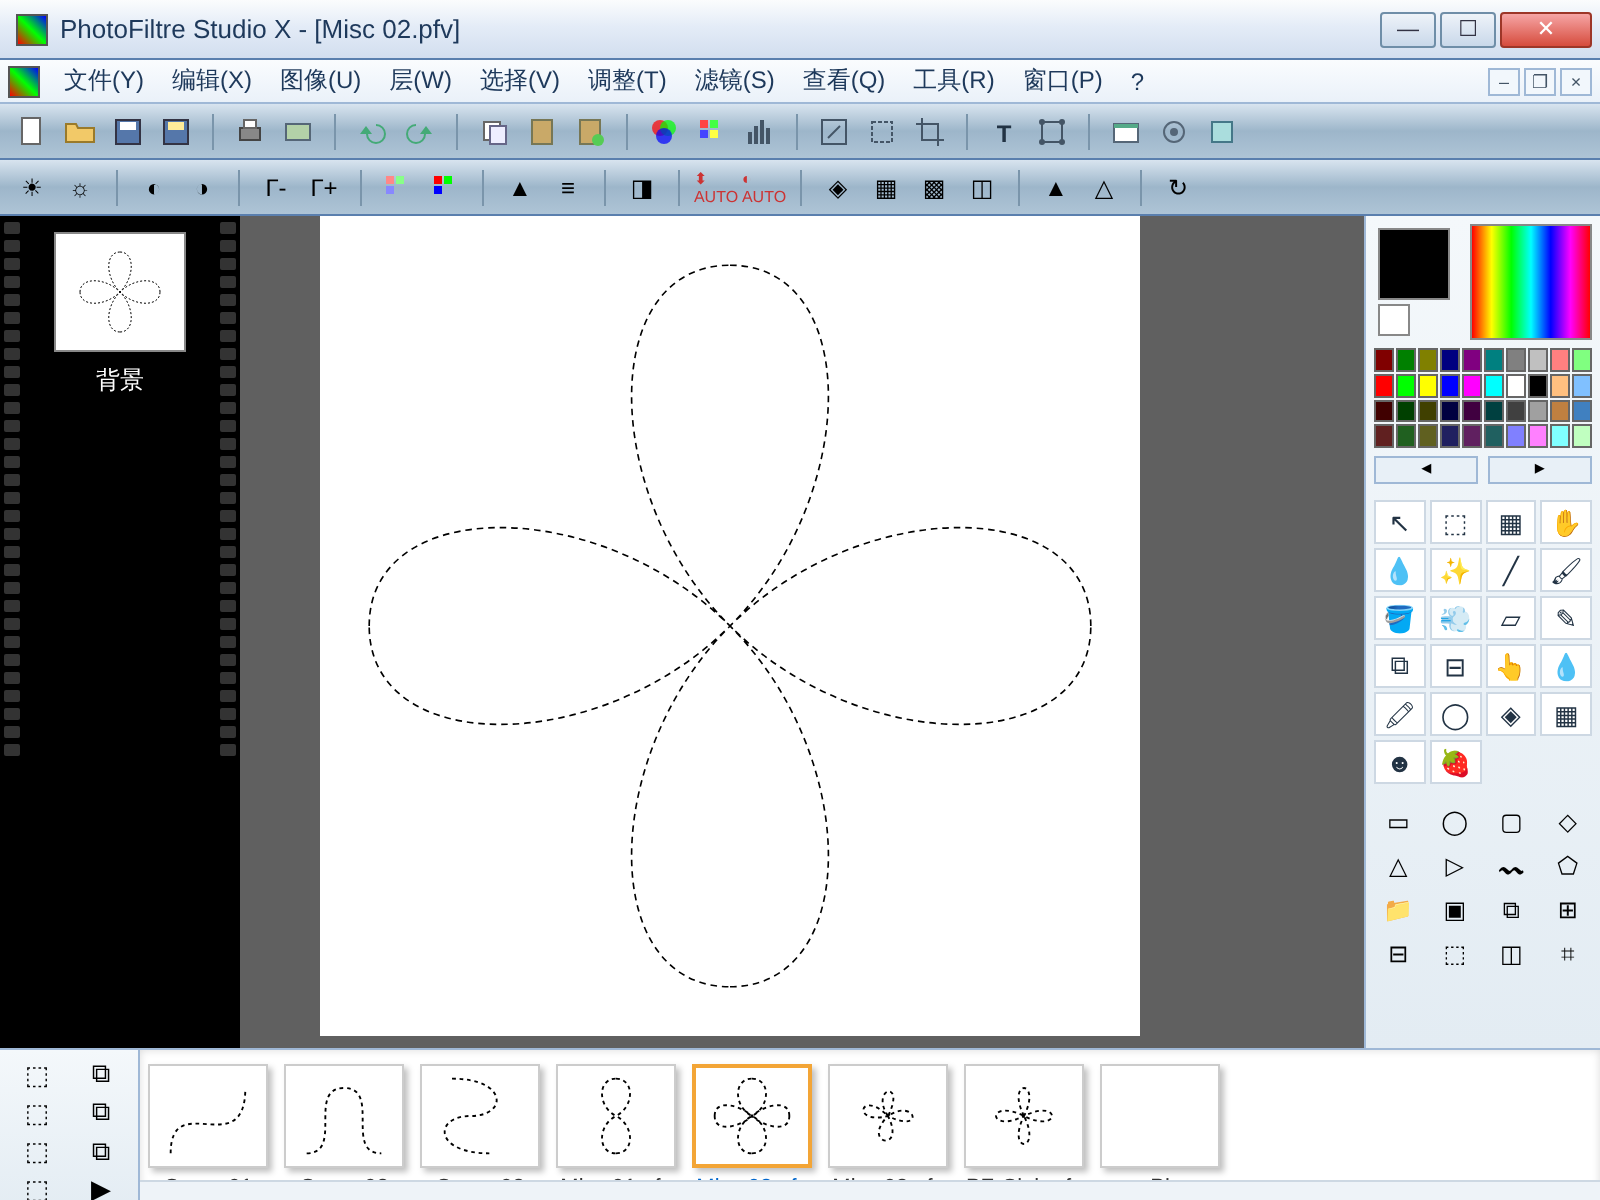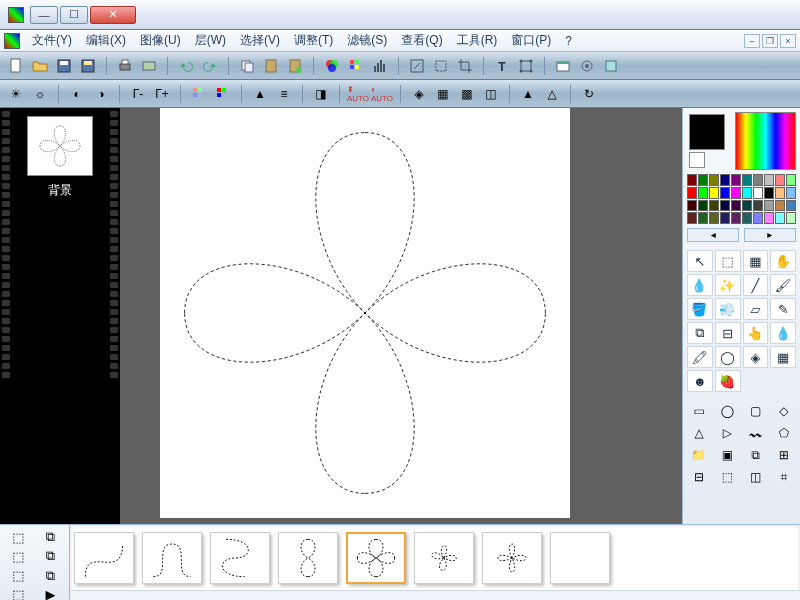--- a/index.html
+++ b/index.html
@@ -52,20 +52,21 @@
 .shapeitem.sel .shapethumb{border:2px solid #f3a536;}
 .shapeitem.sel .shapelabel{color:#0066cc;}
 .shapelabel{font-size:11px;color:#333;}
 .hscroll{position:absolute;bottom:0;left:0;right:0;height:16px;background:#eef3f8;border-top:1px solid #cdd8e3;}
 </style>
 </head>
 <body>
 
 <div class="titlebar">
   <div class="appicon"></div>
+  <div class="title">PhotoFiltre Studio X - [Misc 02.pfv]</div>
   <div class="winbtns">
     <div class="winbtn">—</div>
     <div class="winbtn">☐</div>
     <div class="winbtn close">✕</div>
   </div>
 </div>
 
 <div class="menubar">
   <div class="appicon-sm"></div>
   <div class="menuitem">文件(Y)</div>

